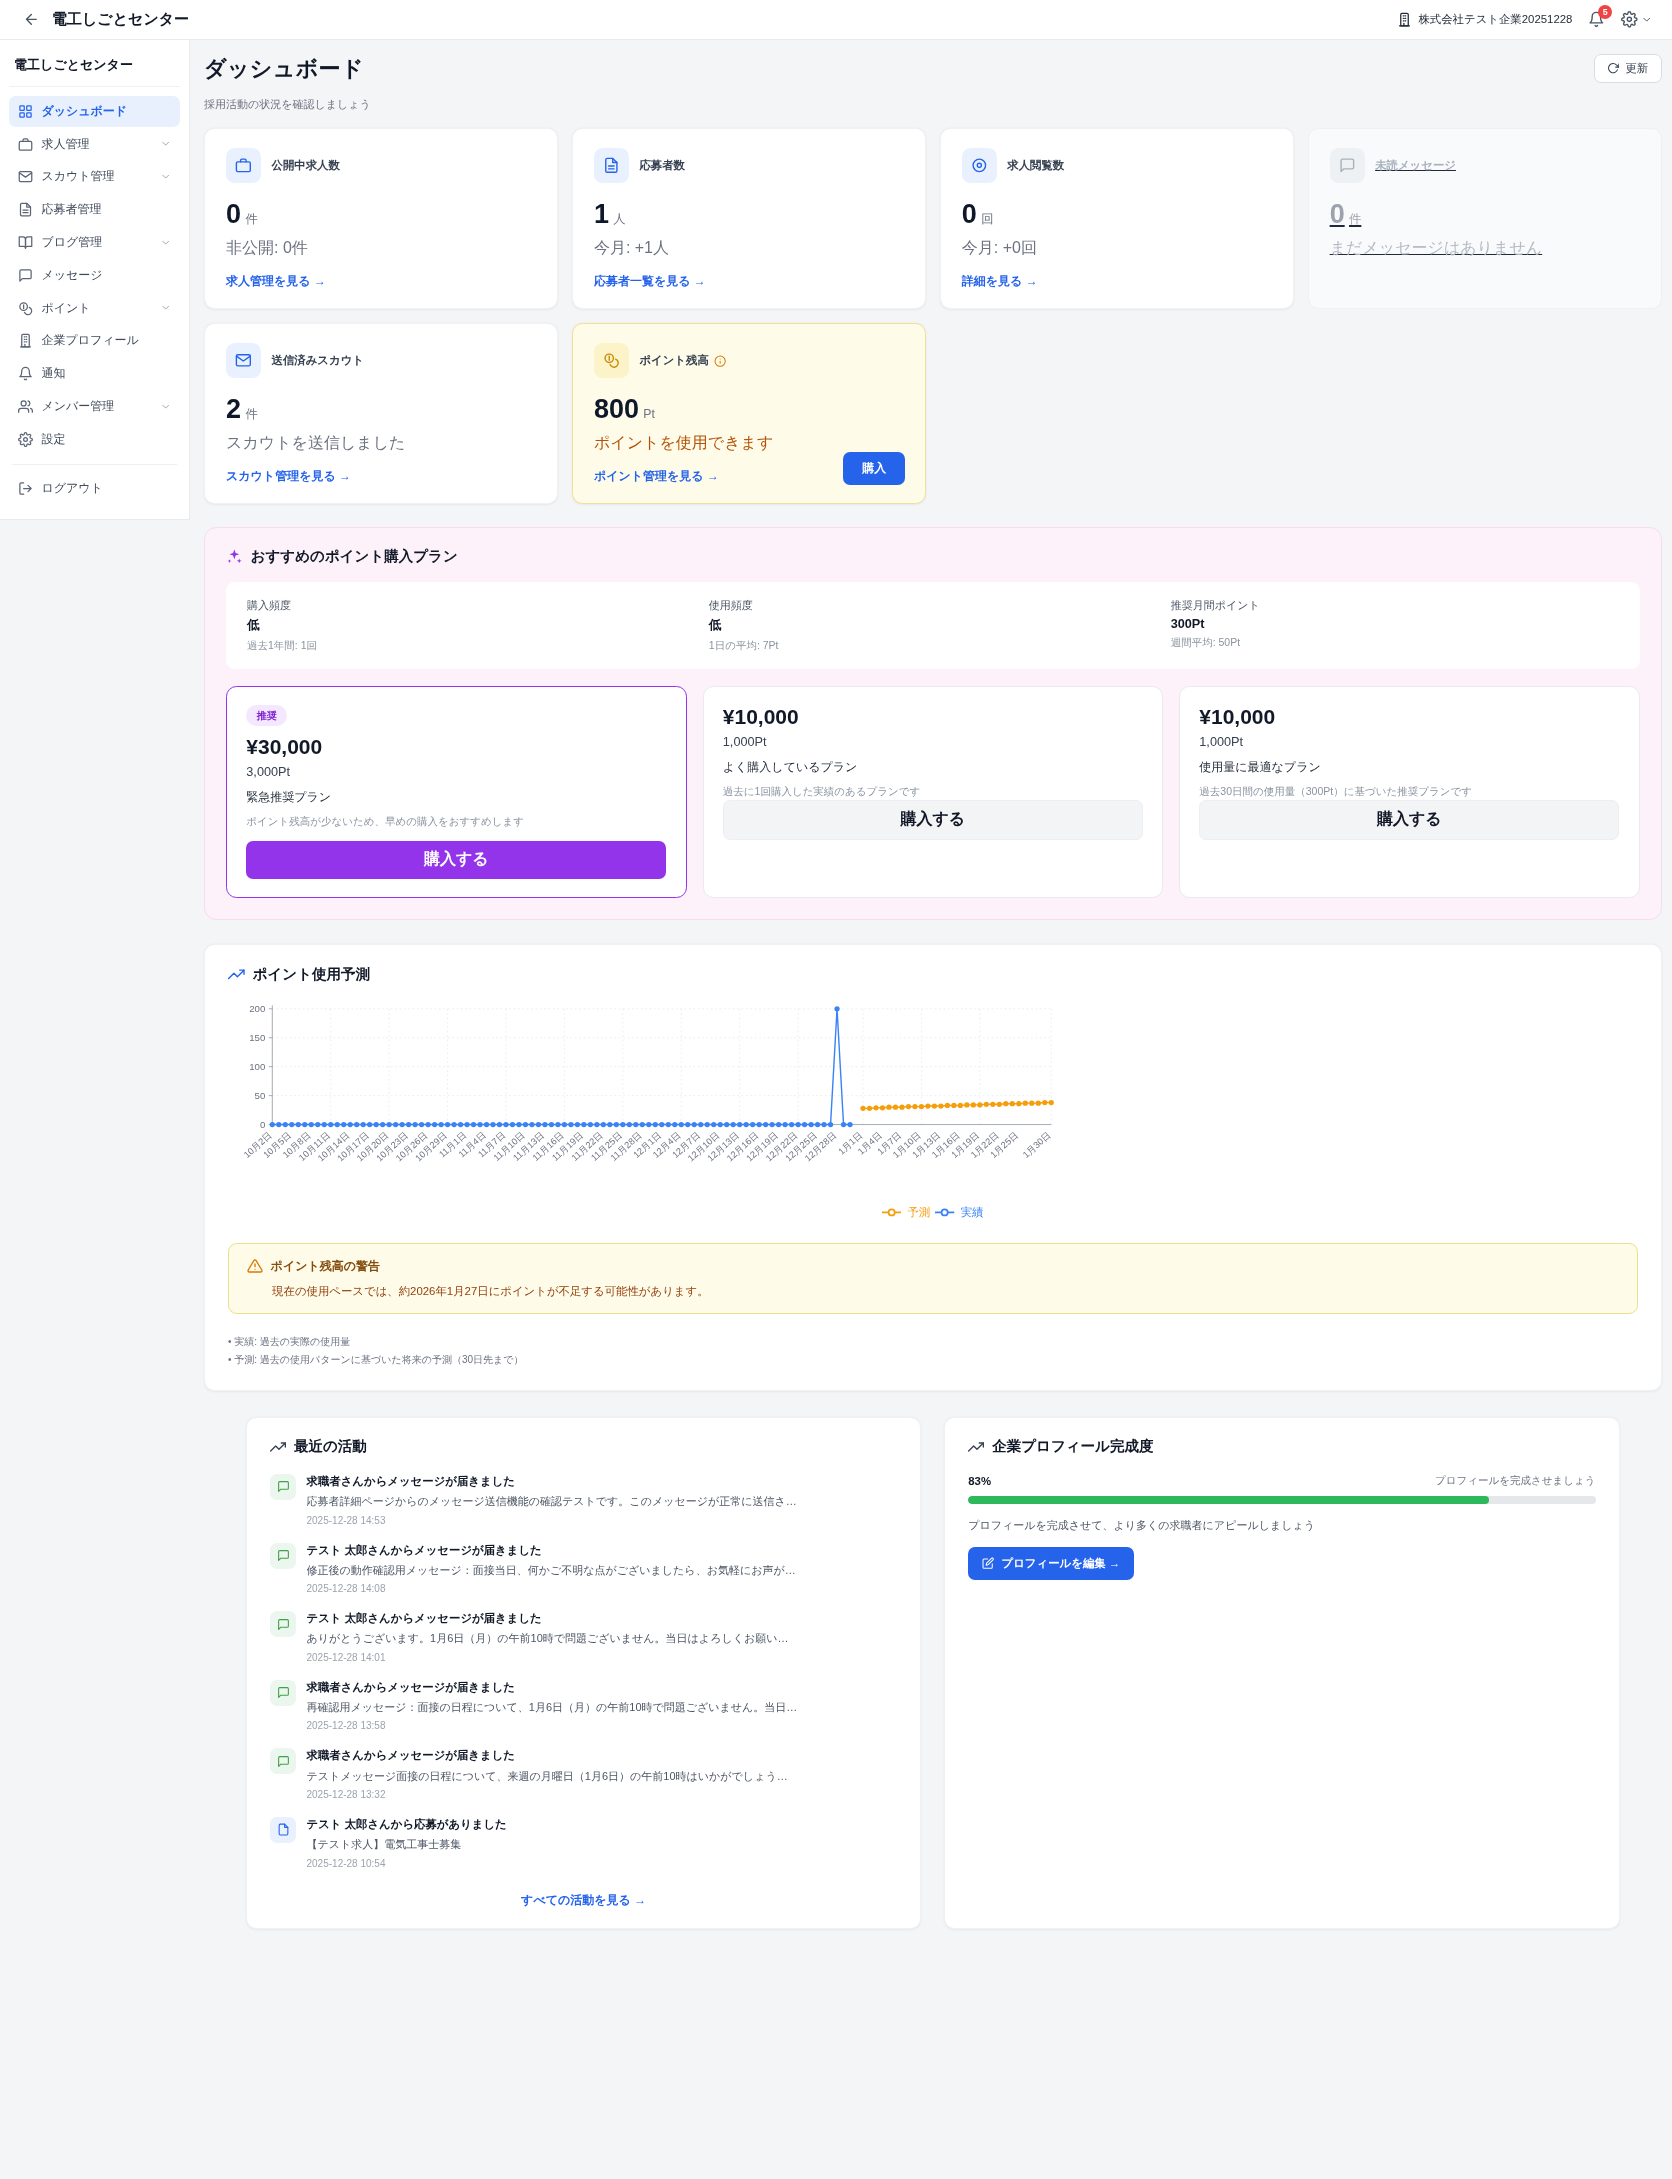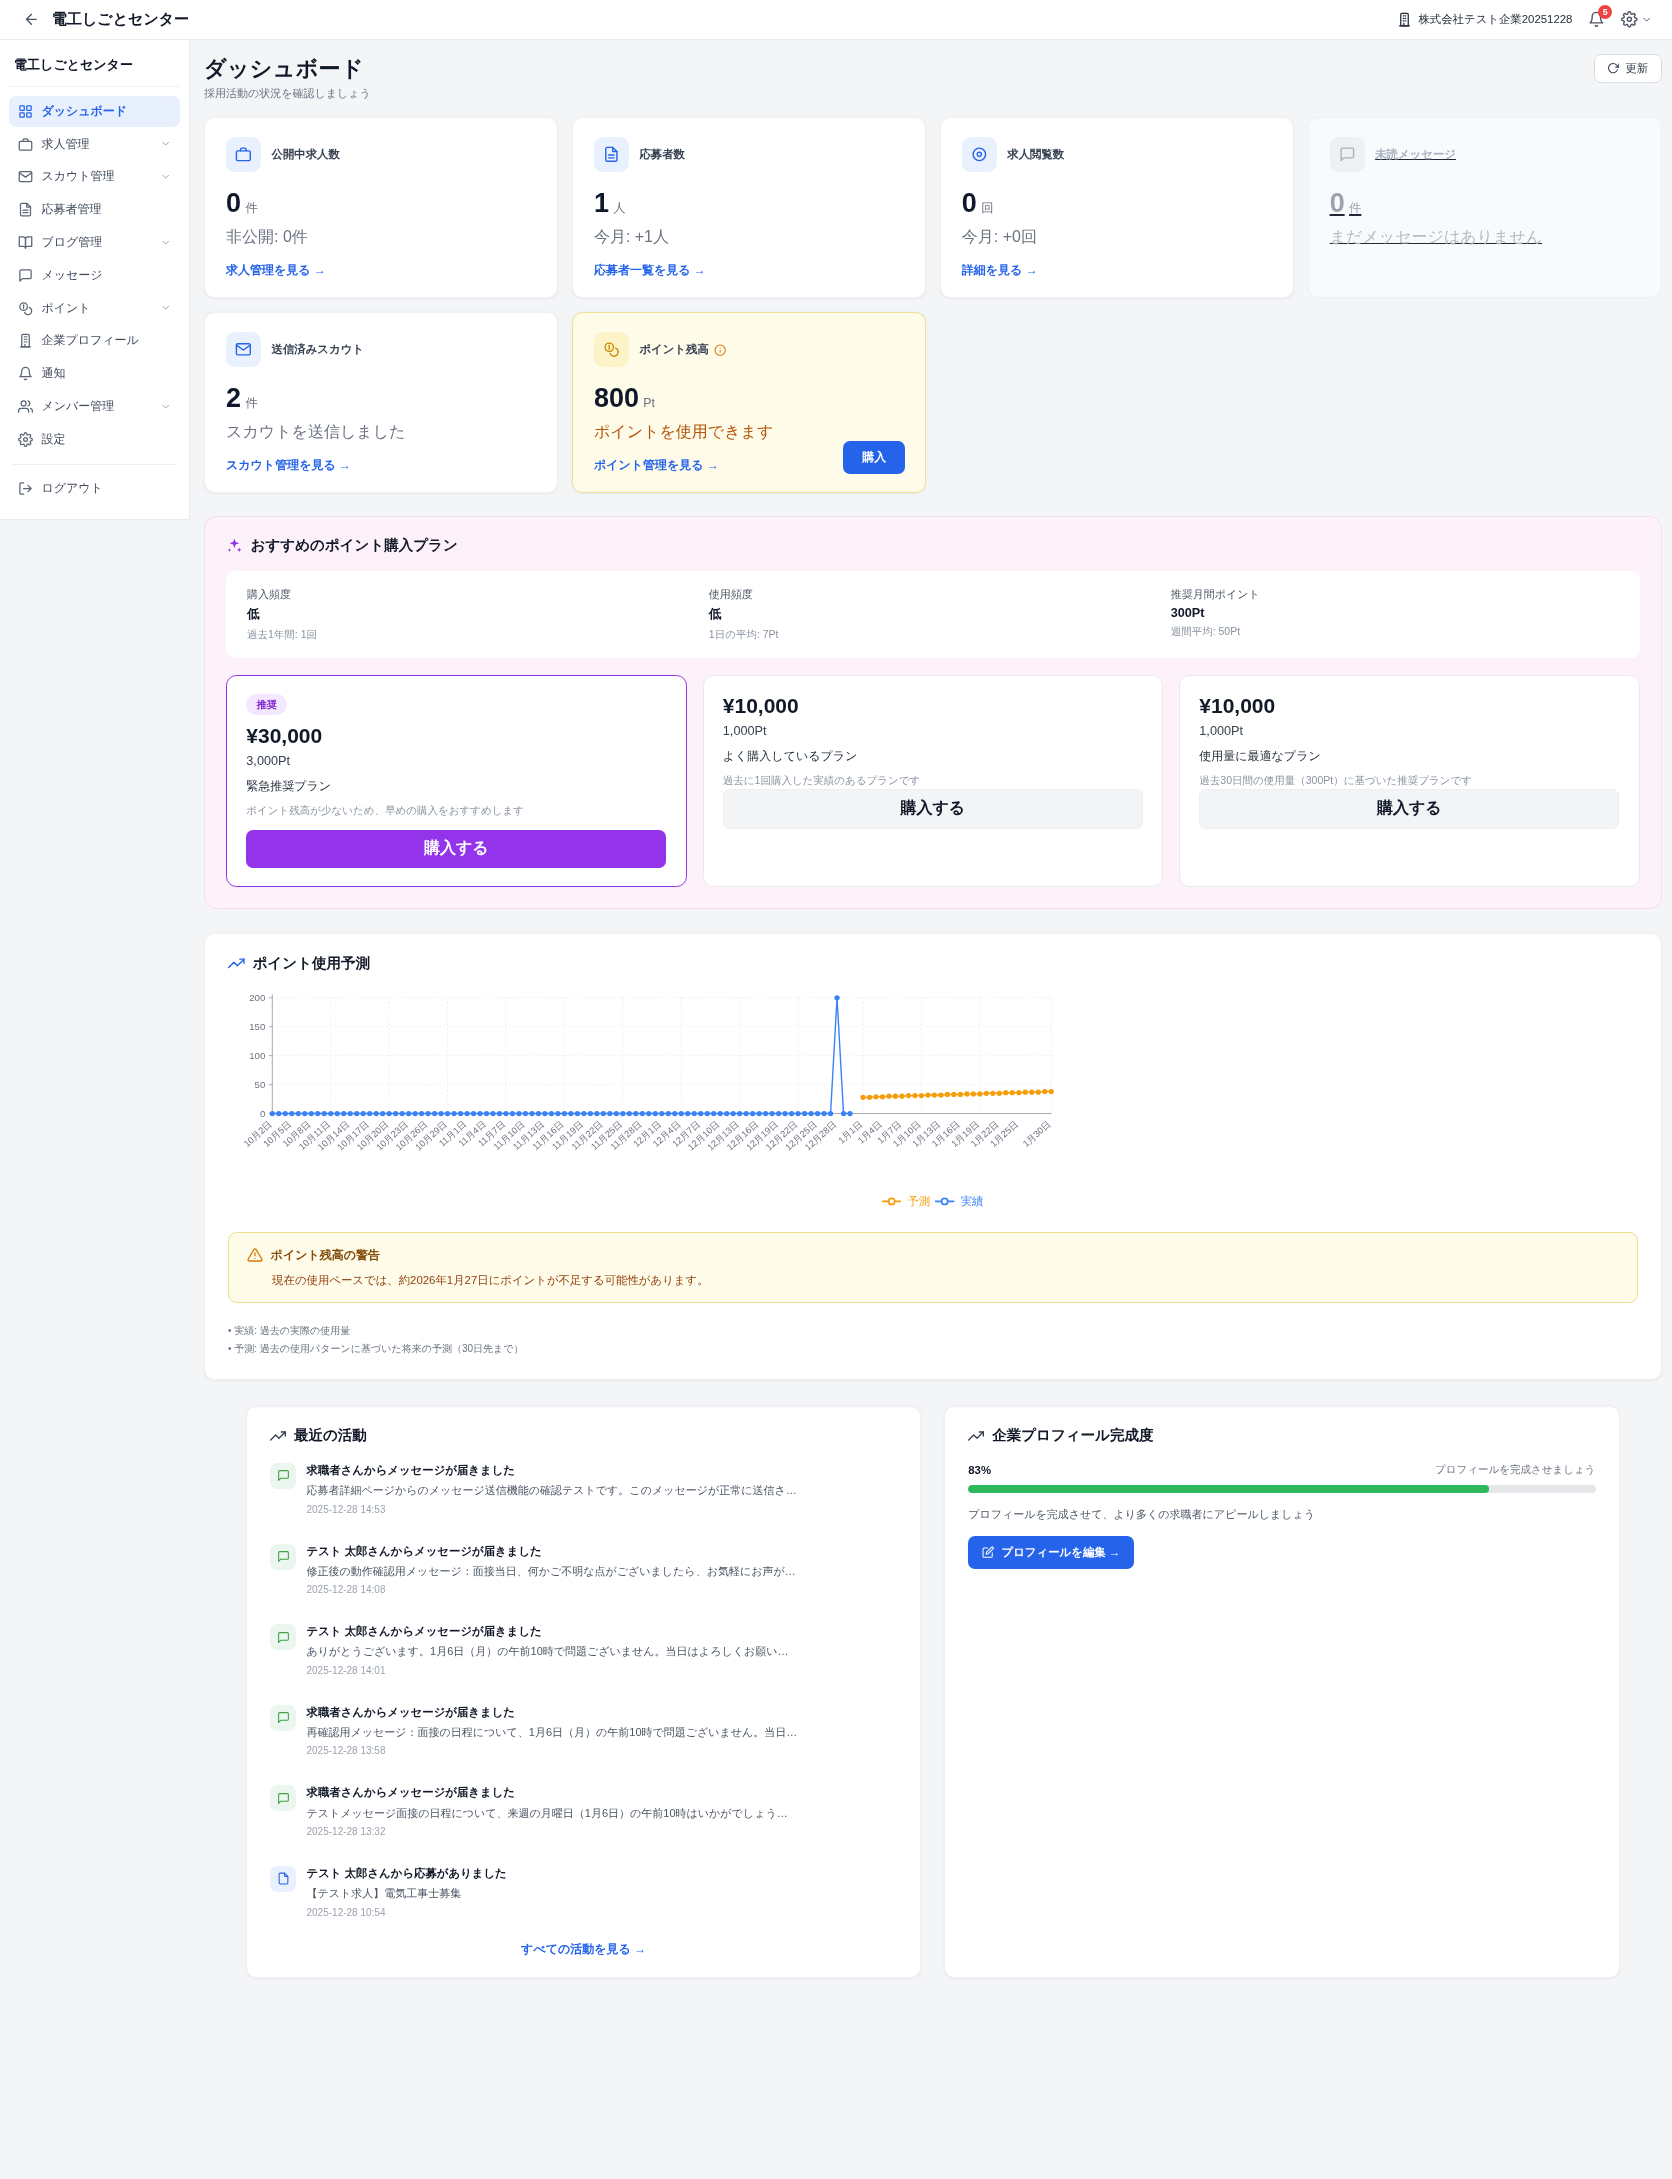--- a/index.html
+++ b/index.html
@@ -46,21 +46,21 @@
   .nav-item.active { background:#e8f0fe; color:#2563eb; font-weight:bold; }
   .nav-item.active .nav-ic { color:#2563eb; }
   .nav-label { flex:1; }
   .nav-chev { color:#9aa3b0; display:flex; }
   .nav-divider { border-top:0.9px solid #eef0f3; margin:8.8px 3.5px; }
 
   
   .main { margin-left:190px; padding:14px 10.5px 32px 14px; }
   .page-head { display:flex; justify-content:space-between; align-items:flex-start; margin-bottom:16px; }
   .page-title { font-size:22px; font-weight:bold; color:#111827; letter-spacing:0.4px; }
-  .page-sub { font-size:11px; color:#6b7280; margin-top:2px; }
+  .page-sub { font-size:11px; color:#6b7280; margin-top:13px; }
   .refresh-btn {
     display:flex; align-items:center; gap:6.1px; background:#fff; border:0.9px solid #d8dde3;
     border-radius:7px; padding:6.1px 12.3px; font-size:11.4px; color:#374151; cursor:pointer;
   }
 
   
   .stat-grid { display:grid; grid-template-columns:repeat(4,1fr); gap:14px; margin-bottom:23px; }
   .stat-card {
     background:#fff; border-radius:10.5px; padding:19.3px 21px 17.6px 21px; position:relative;
     box-shadow:0 0.9px 2.6px rgba(16,24,40,.06); border:0.9px solid #f0f1f4; min-height:165px;
@@ -127,21 +127,21 @@
     padding:14px 17.6px; margin-top:23px; }
   .warn-title { display:flex; align-items:center; gap:8px; font-size:12px; font-weight:bold; color:#854d0e; }
   .warn-line1 { font-size:11.4px; color:#92400e; margin:8.8px 0 0 25.5px; }
   .warn-line2 { font-size:10.5px; color:#d97706; margin:7px 0 0 25.5px; }
   .chart-notes { margin-top:19.3px; font-size:10px; color:#6b7280; line-height:1.8; }
 
   
   .bottom-grid { display:grid; grid-template-columns:1fr 1fr; gap:23px; margin:0 42px; align-items:stretch; }
   .panel { background:#fff; border-radius:10.5px; border:0.9px solid #f0f1f4;
     box-shadow:0 0.9px 2.6px rgba(16,24,40,.06); padding:19.3px 23px; }
-  .activity-list { margin-top:17.6px; display:flex; flex-direction:column; gap:29px; }
+  .activity-list { margin-top:17.6px; display:flex; flex-direction:column; gap:17px; }
   .activity-item { display:flex; gap:10.5px; }
   .act-ic { width:26px; height:26px; border-radius:7px; display:flex; align-items:center;
     justify-content:center; flex-shrink:0; }
   .act-ic.msg { background:#eaf6ee; color:#43a047; }
   .act-ic.app { background:#e9f1fe; color:#2563eb; }
   .act-title { font-size:11.4px; font-weight:bold; color:#111827; }
   .act-desc { font-size:11px; color:#4b5563; margin-top:5.3px; white-space:nowrap; overflow:hidden;
     text-overflow:ellipsis; max-width:492px; }
   .act-time { font-size:10px; color:#9ca3af; margin-top:5.3px; }
   .see-all { text-align:center; margin-top:23px; font-size:12px; color:#2563eb; font-weight:600; cursor:pointer; }

